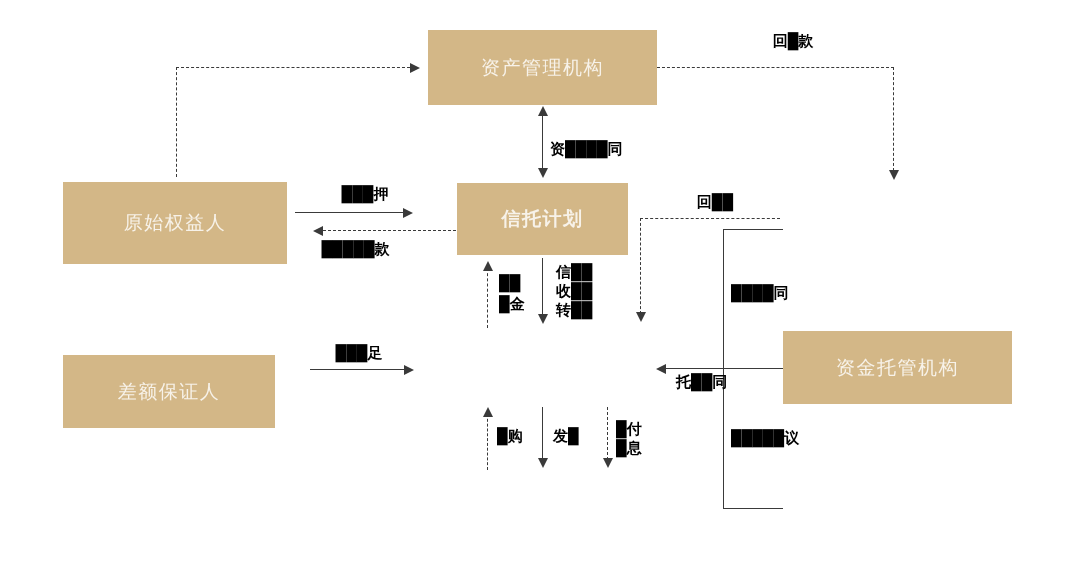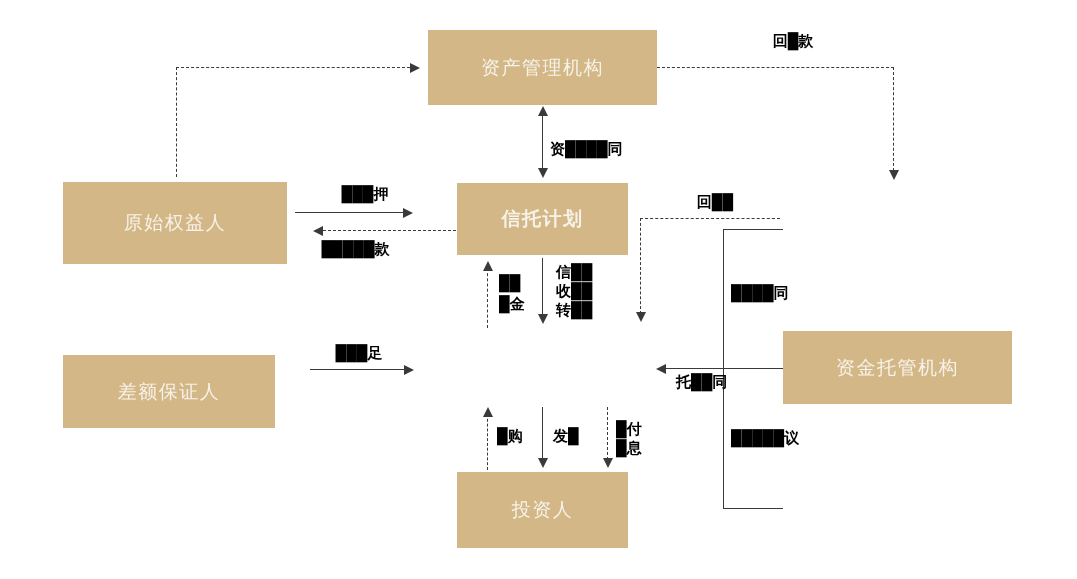--- a/index.html
+++ b/index.html
@@ -56,23 +56,20 @@
 
   <div class="box" style="left:63px;top:331px;width:212px;height:73px;margin-top:24px;">
     <span>差额保证人</span>
   </div>
 
 
   <div class="box" style="left:783px;top:331px;width:229px;height:73px;">
     <span>资金托管机构</span>
   </div>
 
-  <div class="box" style="left:457px;top:472px;width:171px;height:76px;">
-    <span>投资人</span>
-  </div>
 
 
   <div class="dashed-v" style="left:176px;top:67px;height:110px;"></div>
   <div class="dashed-h" style="left:176px;top:67px;width:234px;"></div>
   <div class="arr arr-r" style="left:410px;top:62.8px;"></div>
 
   <div class="vline" style="left:542px;top:114px;height:56px;"></div>
   <div class="arr arr-u" style="left:537.8px;top:106px;"></div>
   <div class="arr arr-d" style="left:537.8px;top:168px;"></div>
   <div class="elabel" style="left:550px;top:139px;text-align:right;">资████同</div>

